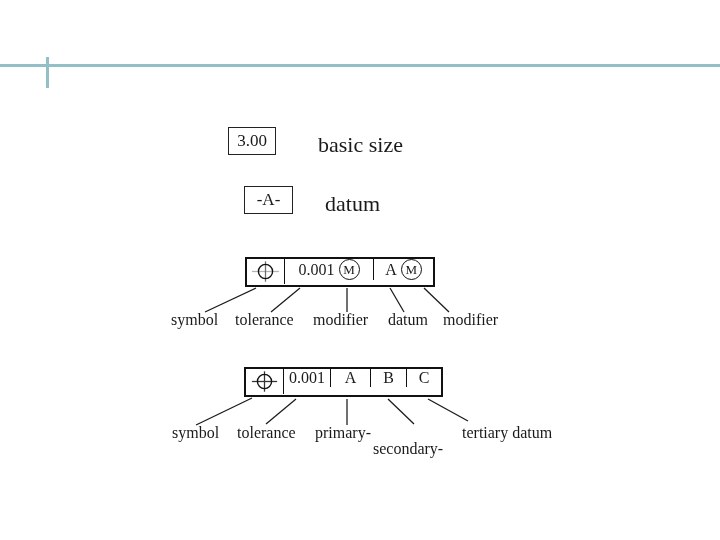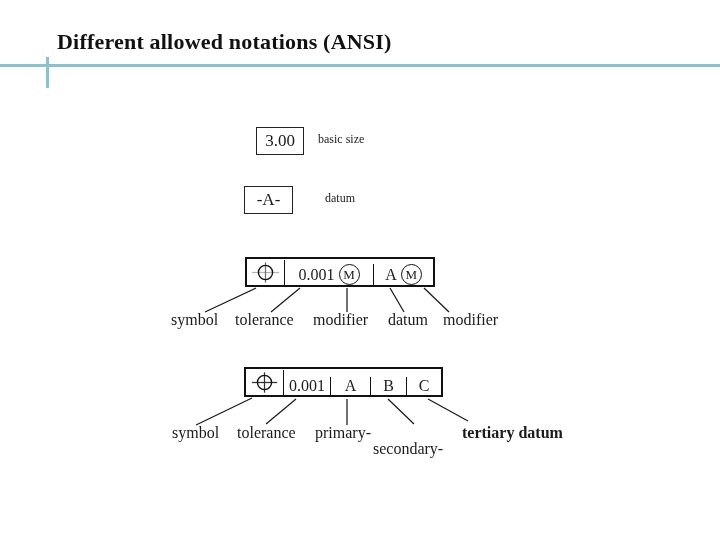--- a/index.html
+++ b/index.html
@@ -13,49 +13,48 @@
     font-size:22px;font-weight:bold;color:#111;white-space:nowrap;
     letter-spacing:0.2px;
   }
   .hrule{position:absolute;left:0;top:64px;width:720px;height:3px;}
   .vtick{position:absolute;left:46px;top:57px;width:3px;height:31px;}
   .plainbox{
     position:absolute;border:1.4px solid #222;box-sizing:border-box;
     display:flex;align-items:center;justify-content:center;
     font-size:17px;background:#fff;
   }
-  .freelabel{position:absolute;font-size:12px;white-space:nowrap;}
+  .freelabel{position:absolute;font-size:22px;white-space:nowrap;}
   .fcf{
     position:absolute;display:flex;box-sizing:border-box;
-    border:2px solid #111;background:#fff;align-items:flex-end;
+    border:2px solid #111;background:#fff;align-items:flex-start;
   }
   .fcf .cell{
     display:flex;align-items:center;justify-content:center;
     border-right:1.3px solid #111;box-sizing:border-box;
     font-size:16px;gap:4px;padding:0 2px;
   }
   .fcf .cell:last-child{border-right:none;}
   .mcirc{
     display:inline-flex;align-items:center;justify-content:center;
     width:19px;height:19px;border:1.4px solid #111;border-radius:50%;
     font-size:13px;line-height:1;flex:0 0 auto;
   }
   .leaders{position:absolute;left:0;top:0;width:720px;height:540px;pointer-events:none;}
   .lblrow span{position:absolute;font-size:16px;white-space:nowrap;}
 </style>
 </head>
 <body>
 
 <div class="slide">
 
-  <h1 class="title">Different allowed notations (ANSI)</h1>
   <div class="hrule" style="background: rgb(147, 192, 198);"></div>
   <div class="vtick" style="background: rgb(147, 192, 198);"></div>
 
-  <div class="plainbox" style="left:256px;top:127px;width:48px;height:28px;">3.00</div>
+  <div class="plainbox" style="left:228px;top:127px;width:48px;height:28px;">3.00</div>
   <div class="freelabel" style="left:318px;top:132px;">basic size</div>
 
   <div class="plainbox" style="left:244px;top:186px;width:49px;height:28px;">-A-</div>
   <div class="freelabel" style="left:325px;top:191px;">datum</div>
 
   <div class="fcf" style="left:245px;top:257px;width:190px;height:30px;">
     <div class="cell" style="width:38px;">
       <svg width="34" height="25" viewBox="0 0 34 25">
         <line x1="3" y1="12.5" x2="31" y2="12.5" stroke="#b4b4b4" stroke-width="1.3"></line>
         <line x1="17" y1="2" x2="17" y2="23" stroke="#6e6e6e" stroke-width="1.3"></line>
@@ -94,21 +93,21 @@
     <div class="cell" style="width:40px;">A</div>
     <div class="cell" style="width:36px;">B</div>
     <div class="cell" style="flex:1;">C</div>
   </div>
 
   <div class="lblrow">
     <span style="left:172px;top:424px;">symbol</span>
     <span style="left:237px;top:424px;">tolerance</span>
     <span style="left:315px;top:424px;">primary-</span>
     <span style="left:373px;top:424px;margin-top:16px;">secondary-</span>
-    <span style="left:462px;top:424px;font-weight:bold;">tertiary datum</span>
+    <span style="left:462px;top:424px;">tertiary datum</span>
   </div>
 
   <svg class="leaders">
     <g stroke="#1a1a1a" stroke-width="1.25">
       <line x1="256" y1="288" x2="205" y2="312"></line>
       <line x1="300" y1="288" x2="271" y2="312"></line>
       <line x1="347" y1="288" x2="347" y2="312"></line>
       <line x1="390" y1="288" x2="404" y2="312"></line>
       <line x1="424" y1="288" x2="449" y2="312"></line>
 

